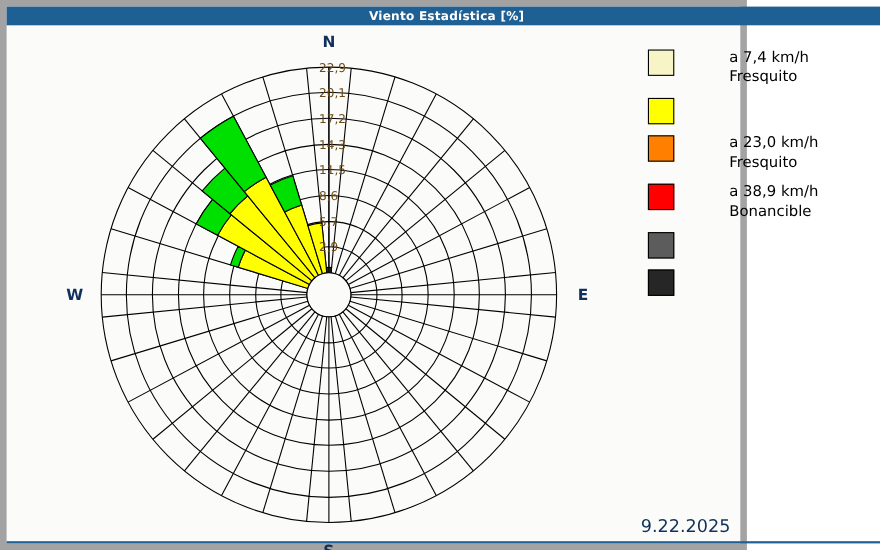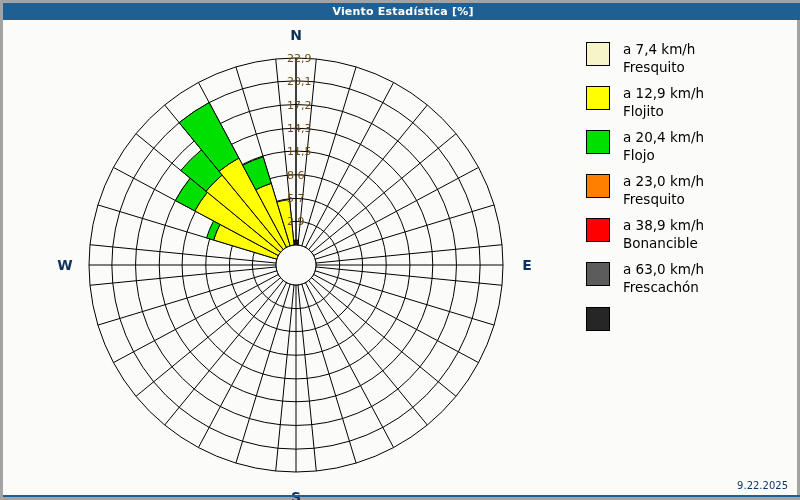--- a/index.html
+++ b/index.html
@@ -8,24 +8,24 @@
   }
   body {
     width: 800px;
     height: 500px;
     font-family: "DejaVu Sans", "Liberation Sans", sans-serif;
     background: #ffffff;
     overflow: hidden;
   }
   #app {
     position: relative;
-    width: 800px;
+    width: 679px;
     height: 500px;
     box-sizing: border-box;
-    border: 3px solid #a3a3a3;
+    border: 6px solid #a3a3a3;
     background: #fbfcfa;
   }
   
   #titlebar {
     position: absolute;
     left: 0; top: 0;
     width: 800px;
     height: 17px;
     background: #1f6094;
     color: #ffffff;
@@ -76,20 +76,21 @@
   #legend {
     position: absolute;
     left: 583px;
     top: 38px;
     width: 210px;
   }
   .legend-row {
     display: flex;
     align-items: flex-start;
     margin-bottom: 9px;
+    gap: 37px;
   }
   .legend-swatch {
     width: 24px;
     height: 24px;
     border: 1px solid #000000;
     box-sizing: border-box;
     flex: 0 0 auto;
     margin-top: 1px;
   }
   .legend-text {
@@ -97,21 +98,21 @@
     font-size: 13.5px;
     color: #000000;
     line-height: 1.30;
   }
   .legend-text div { white-space: nowrap; }
   
   #datestamp {
     position: absolute;
     right: 9px;
     bottom: 6px;
-    font-size: 10px;
+    font-size: 16px;
     color: #11305c;
   }
   #footer-rule {
     position: absolute;
     left: 0;
     bottom: 0;
     width: 800px;
     height: 2px;
     background: #1f6094;
   }
@@ -215,52 +216,37 @@
   <div id="legend">
       <div class="legend-row">
         <div class="legend-swatch" style="background: rgb(247, 245, 200);"></div>
         <div class="legend-text">
           <div>a 7,4 km/h</div>
           <div>Fresquito</div>
         </div>
       </div>
       <div class="legend-row">
         <div class="legend-swatch" style="background: rgb(255, 255, 0);"></div>
-        <div class="legend-text">
-          <div>a 12,9 km/h</div>
-          <div>Flojito</div>
-        </div>
-      </div>
-      <div class="legend-row">
-        <div class="legend-swatch" style="background: rgb(0, 224, 0);"></div>
-        <div class="legend-text">
-          <div>a 20,4 km/h</div>
-          <div>Flojo</div>
-        </div>
       </div>
       <div class="legend-row">
         <div class="legend-swatch" style="background: rgb(255, 128, 0);"></div>
         <div class="legend-text">
           <div>a 23,0 km/h</div>
           <div>Fresquito</div>
         </div>
       </div>
       <div class="legend-row">
         <div class="legend-swatch" style="background: rgb(255, 0, 0);"></div>
         <div class="legend-text">
           <div>a 38,9 km/h</div>
           <div>Bonancible</div>
         </div>
       </div>
       <div class="legend-row">
         <div class="legend-swatch" style="background: rgb(92, 92, 92);"></div>
-        <div class="legend-text">
-          <div>a 63,0 km/h</div>
-          <div>Frescachón</div>
-        </div>
       </div>
       <div class="legend-row">
         <div class="legend-swatch" style="background: rgb(38, 38, 38);"></div>
         <div class="legend-text">
         </div>
       </div>
     </div>
 
   <div id="datestamp">9.22.2025</div>
   <div id="footer-rule"></div>

